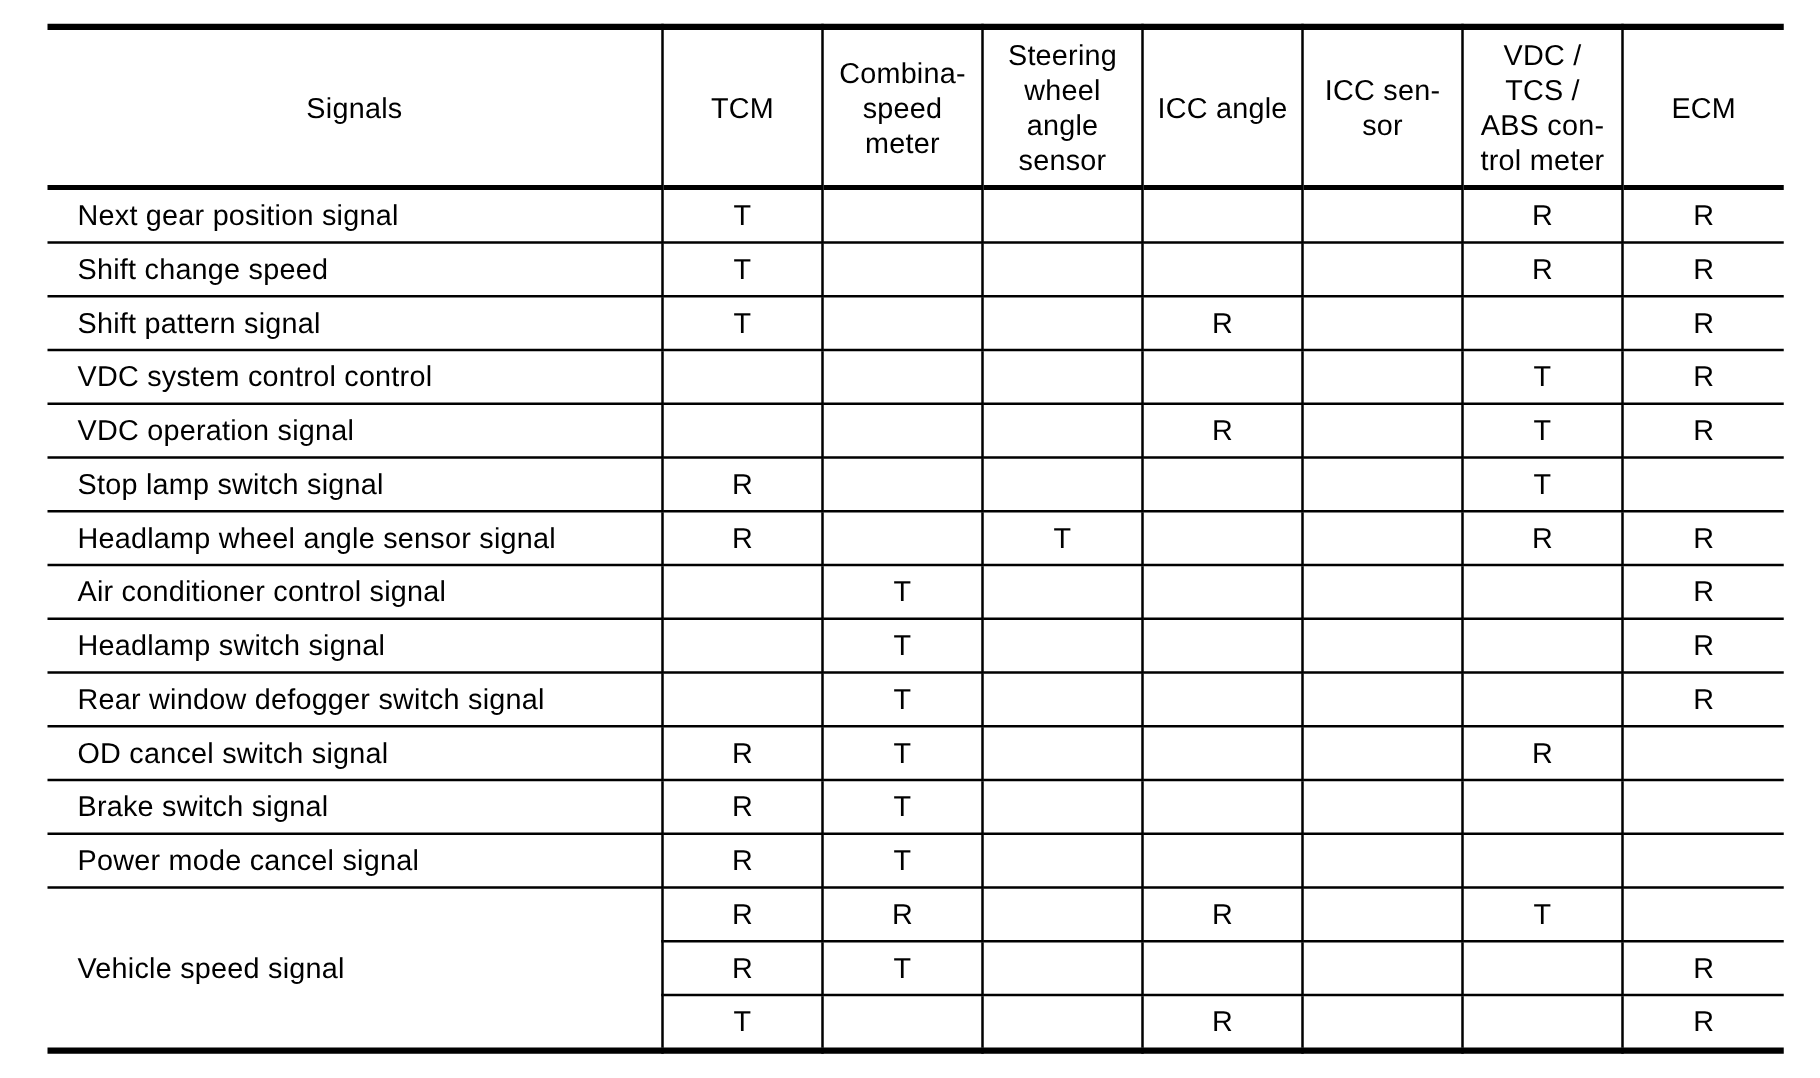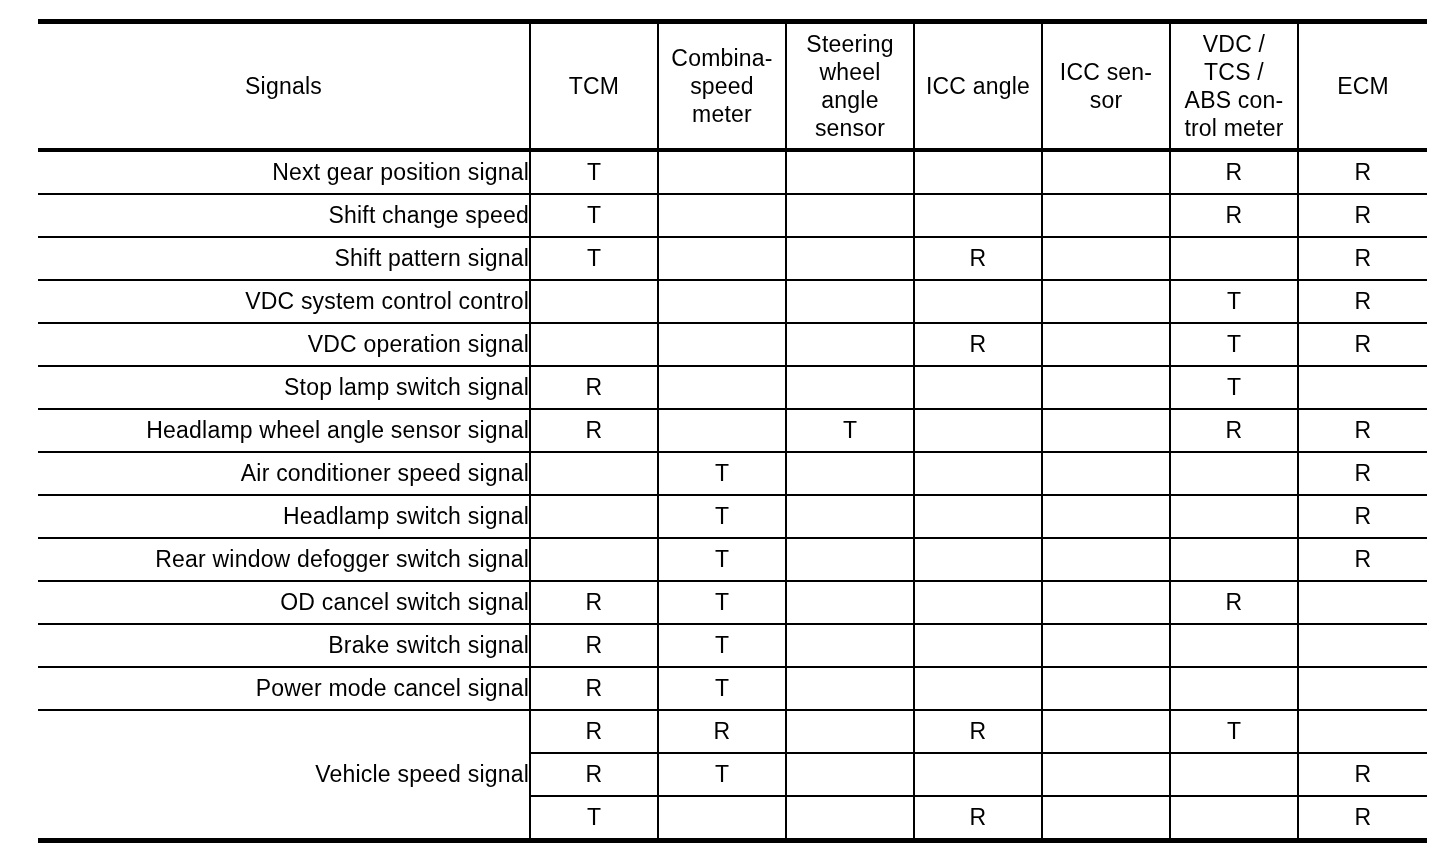--- a/index.html
+++ b/index.html
@@ -55,21 +55,21 @@
     padding: 0 4px;
   }
   table.signal-table td {
     height: 41px;
     font-size: 23px;
     text-align: center;
     vertical-align: middle;
     padding: 0;
   }
   table.signal-table td.sig-label {
-    text-align: right;
+    text-align: left;
     padding-left: 24px;
   }
 </style>
 </head>
 <body>
 
 <div class="sheet">
   <table class="signal-table">
     <colgroup>
       <col style="width:492px">
@@ -166,21 +166,21 @@
         <td class="sig-label">Headlamp wheel angle sensor signal</td>
         <td>R</td>
         <td></td>
         <td>T</td>
         <td></td>
         <td></td>
         <td>R</td>
         <td>R</td>
       </tr>
       <tr>
-        <td class="sig-label">Air conditioner speed signal</td>
+        <td class="sig-label">Air conditioner control signal</td>
         <td></td>
         <td>T</td>
         <td></td>
         <td></td>
         <td></td>
         <td></td>
         <td>R</td>
       </tr>
       <tr>
         <td class="sig-label">Headlamp switch signal</td>

